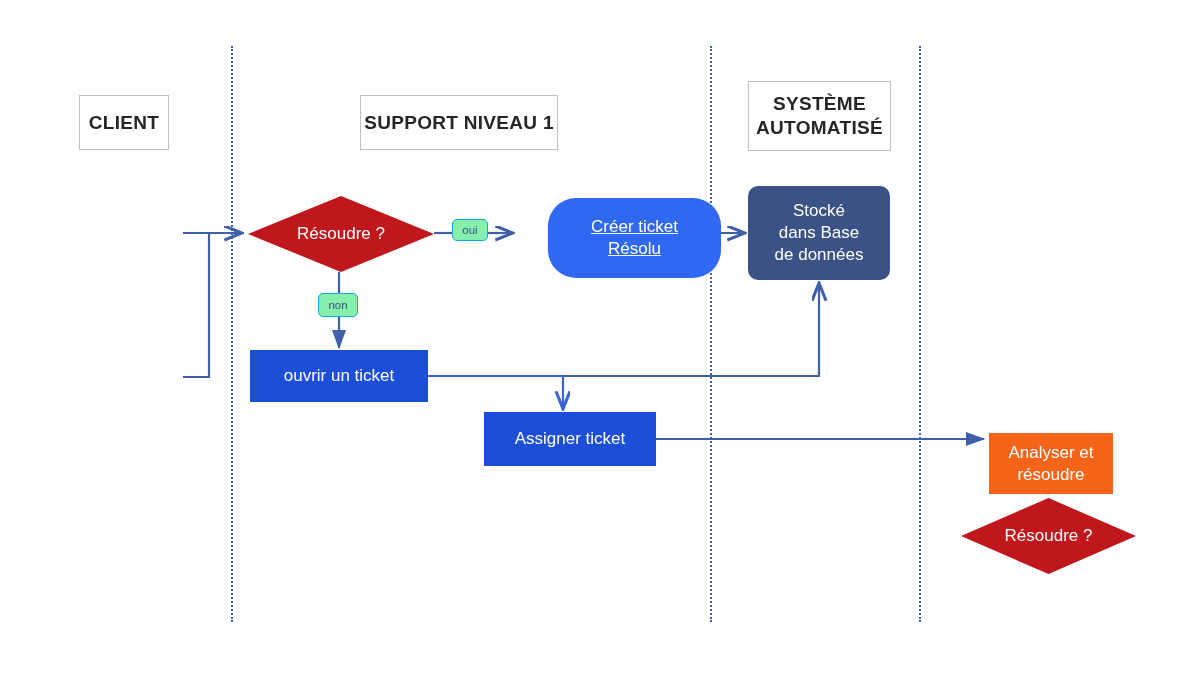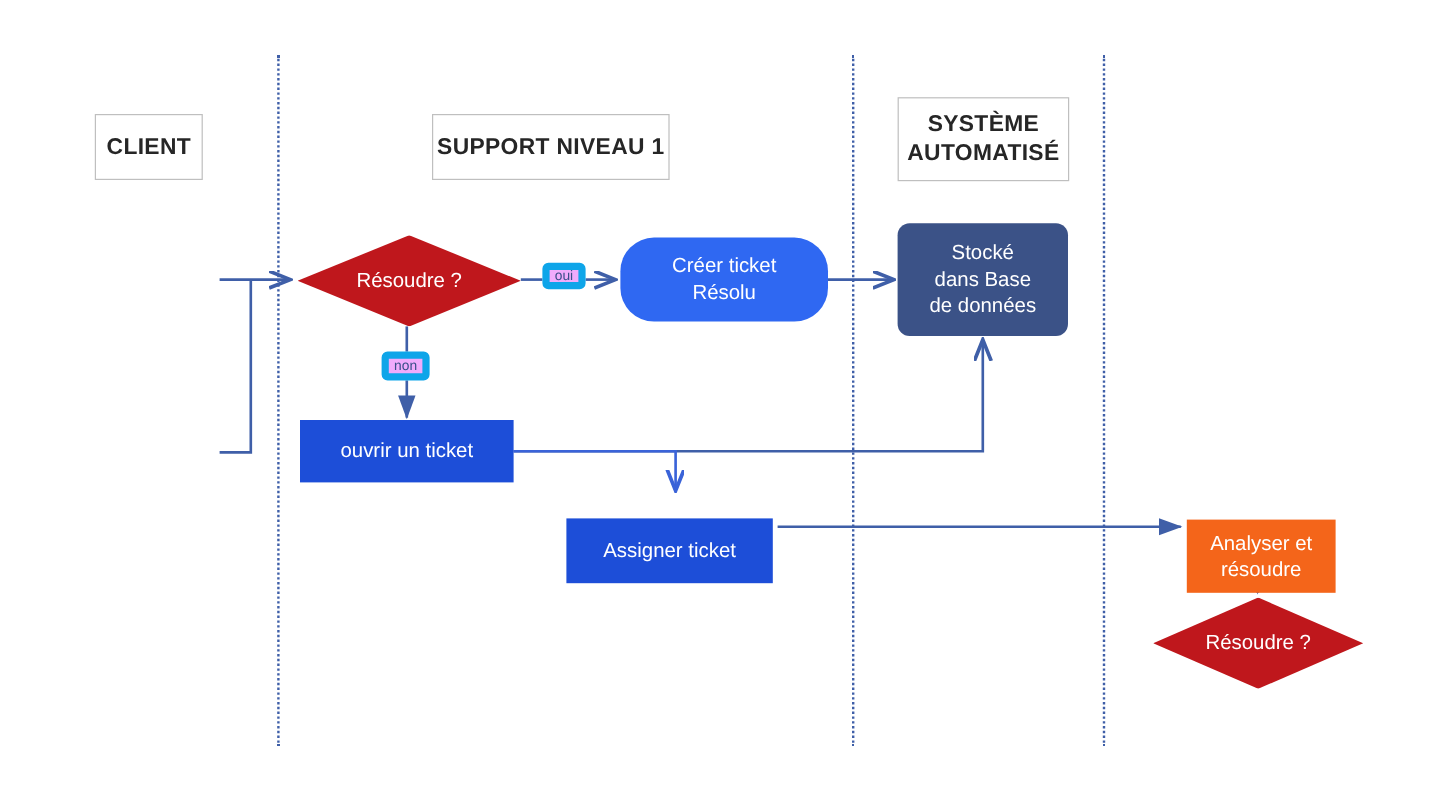--- a/index.html
+++ b/index.html
@@ -77,23 +77,23 @@
     color: #ffffff;
     font-size: 17px;
     text-align: left;
     pointer-events: none;
   }
 
   
   .edge-label {
     position: absolute;
     box-sizing: border-box;
-    border: 6px solid #0ea5e9;
+    border: 1px solid #0ea5e9;
     border-radius: 5px;
-    background: #f0abfc;
+    background: #86efac;
     color: #3a4f8a;
     font-size: 11.5px;
     display: flex;
     align-items: center;
     justify-content: center;
     padding: 1px 4px;
   }
 
   
   #edges {
@@ -155,30 +155,30 @@
   <div class="lane-header" style="left:79px; top:95px; width:90px; height:55px;">CLIENT</div>
 
   <div class="lane-header" style="left:360px; top:95px; width:198px; height:55px;">SUPPORT NIVEAU 1</div>
 
   <div class="lane-header" style="left:748px; top:81px; width:143px; height:70px; white-space:pre-line;">SYSTÈME
 AUTOMATISÉ</div>
 
 
 
 
-  <div class="node pill" style="left:517px; top:198px; width:173px; height:70px;">Créer ticket
+  <div class="node pill" style="left:548px; top:198px; width:173px; height:80px;text-decoration:underline;">Créer ticket
 Résolu</div>
 
   <div class="node rounded" style="left:748px; top:186px; width:142px; height:94px;">Stocké
 dans Base
 de données</div>
 
   <div class="node rect" style="left:250px; top:350px; width:178px; height:52px;">ouvrir un ticket</div>
 
-  <div class="node rect" style="left:472px; top:412px; width:172px; height:54px;margin-top:20px;">Assigner ticket</div>
+  <div class="node rect" style="left:484px; top:412px; width:172px; height:54px;">Assigner ticket</div>
 
   <div class="node orange" style="left:989px; top:409px; width:124px; height:61px;margin-top:24px;">Analyser et
 résoudre</div>
 
   <div class="diamond-wrap" style="left:248px; top:196px; width:186px; height:76px;">
     <div class="shape"></div>
     <div class="dlabel">Résoudre ?</div>
   </div>
 
   <div class="diamond-wrap" style="left:961px; top:498px; width:175px; height:76px;">

